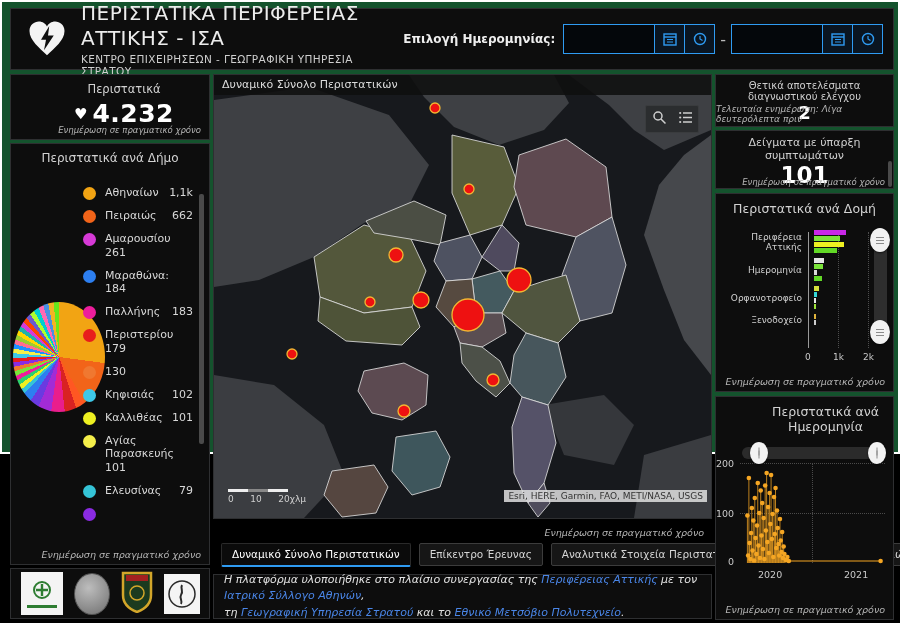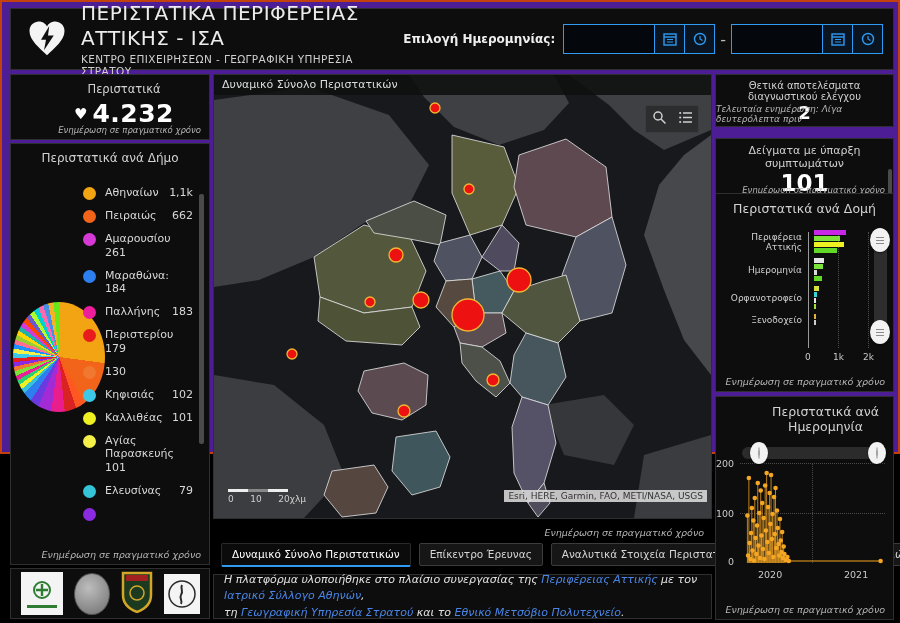--- a/index.html
+++ b/index.html
@@ -1,17 +1,17 @@
 <!DOCTYPE html>
 <html><head>
 <meta charset="utf-8">
 <style>
   html,body{margin:0;padding:0;background:#000;}
   body{width:900px;height:623px;overflow:hidden;font-family:"DejaVu Sans","Liberation Sans",sans-serif;}
-  #app{position:relative;width:900px;height:454px;background:#4c1d95;border:2px solid #c2410c;box-sizing:border-box;}
+  #app{position:relative;width:900px;height:454px;background:#14532d;border:2px solid #ffffff;box-sizing:border-box;}
   .panel{position:absolute;background:#0d0d0d;border:1px solid #2e2f31;box-sizing:border-box;}
   .ptitle{text-align:center;color:#d2d2d2;font-size:12px;padding-top:7px;}
   .updatetxt{position:absolute;right:8px;bottom:4px;font-size:9.5px;font-style:italic;color:#b5b5b5;}
   
   #hdr{left:8px;top:6px;width:884px;height:62px;display:flex;align-items:center;}
   #hdr-logo{width:40px;height:40px;margin:0 14px 0 16px;}
   #hdr-title{color:#ececec;font-size:20px;letter-spacing:.5px;line-height:1.25;}
   #hdr-sub{color:#cfcfcf;font-size:10.5px;letter-spacing:.4px;margin-top:2px;}
   #date-area{margin-left:auto;display:flex;align-items:center;margin-right:10px;}
   #date-label{color:#eee;font-size:12px;font-weight:bold;margin-right:8px;white-space:nowrap;}
@@ -342,21 +342,21 @@
   <div id="footer-panel" class="panel">
     <div id="footer-text"><span>Η πλατφόρμα υλοποιήθηκε στο πλαίσιο συνεργασίας της </span><a href="#">Περιφέρειας Αττικής</a><span> με τον </span><a href="#">Ιατρικό Σύλλογο Αθηνών</a><span>,</span><br><span>τη </span><a href="#">Γεωγραφική Υπηρεσία Στρατού</a><span> και το </span><a href="#">Εθνικό Μετσόβιο Πολυτεχνείο</a><span>.</span></div>
   </div>
 
   <div class="panel" style="left:713px;top:72px;width:179px;height:53px;">
     <div class="kpi-title">Θετικά αποτελέσματα διαγνωστικού ελέγχου</div>
     <div class="kpi-val" style="font-size:18px;">2</div>
     <div class="updatetxt" style="bottom:2px;font-size:9px;">Τελευταία ενημέρωση: Λίγα δευτερόλεπτα πριν</div>
   </div>
 
-  <div class="panel" style="left:713px;top:128px;width:179px;height:59px;margin-top:8px;">
+  <div class="panel" style="left:713px;top:128px;width:179px;height:59px;">
     <div class="kpi-title" style="font-size:11px;">Δείγματα με ύπαρξη συμπτωμάτων</div>
     <div class="kpi-val" style="font-size:23px;">101</div>
     <div class="updatetxt" style="bottom:1px;font-size:8.5px;">Ενημέρωση σε πραγματικό χρόνο</div>
     <div style="position:absolute;right:1px;top:30px;width:4px;height:26px;background:#4a4a4a;border-radius:2px;"></div>
   </div>
 
   <div class="panel" style="left:713px;top:191px;width:179px;height:199px;">
     <div class="ptitle" style="font-size:12.5px;">Περιστατικά ανά Δομή</div>
     <div id="bar-axis"></div>
     <div class="bar-grid" style="left:122px;"></div>

